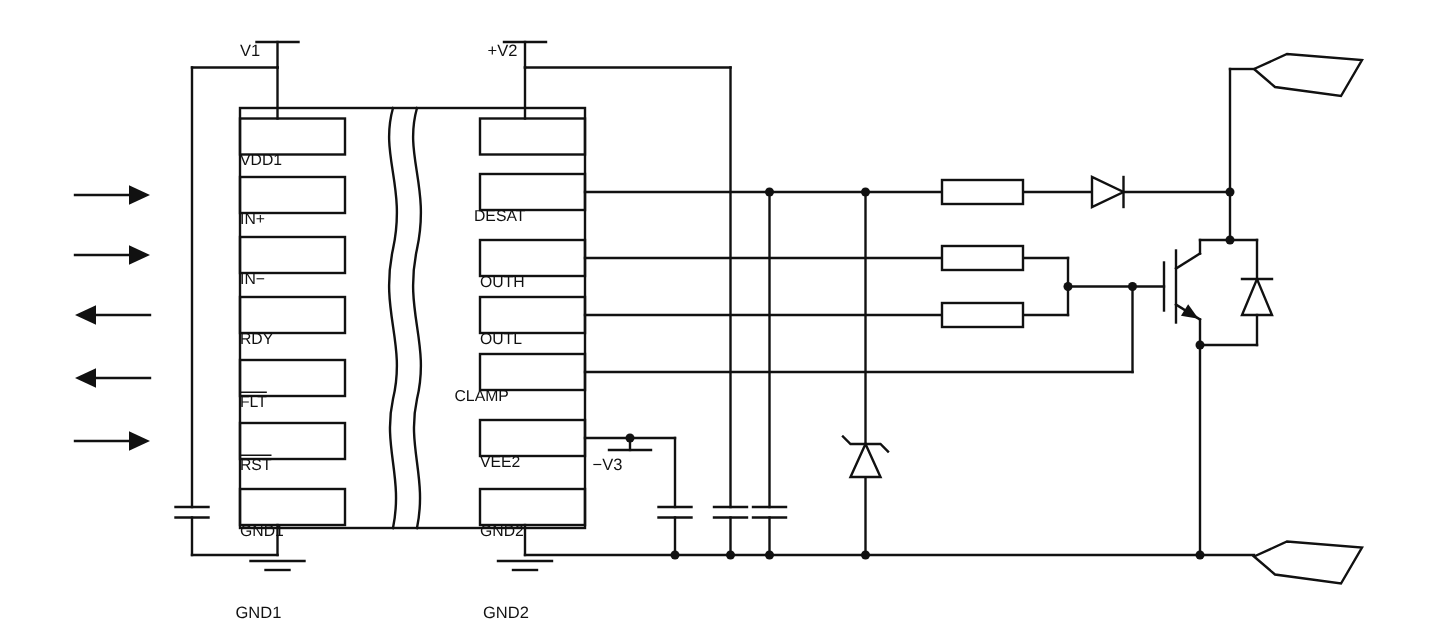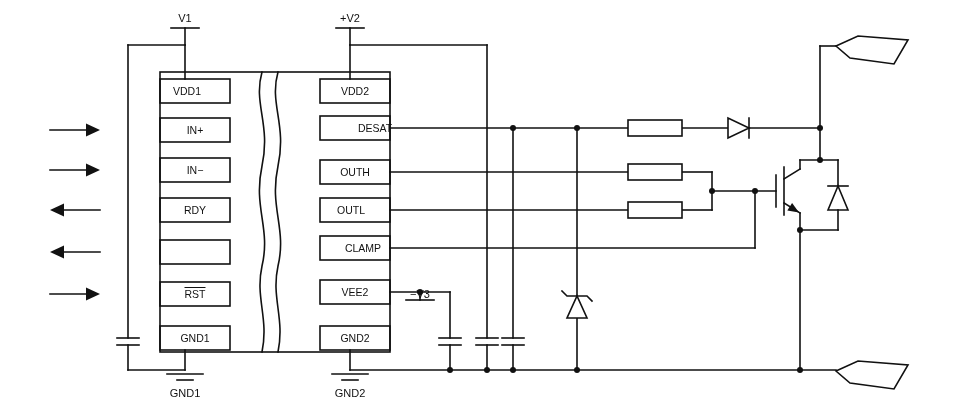--- a/index.html
+++ b/index.html
@@ -4,21 +4,21 @@
 <title>Schematic</title>
 <style>
   html,body{margin:0;padding:0;background:#fff;}
   .stage{position:relative;width:965px;height:418px;background:#fff;
          font-family:"Liberation Sans",sans-serif;overflow:hidden;}
   .stage svg{position:absolute;left:0;top:0;}
   svg line, svg path, svg rect, svg polygon, svg polyline{stroke:#111;stroke-width:1.6;fill:none;stroke-linecap:square;}
   svg .comp{fill:#fff;}
   svg .solid{fill:#111;stroke:none;}
   svg .dot{fill:#111;stroke:none;}
-  .lbl{position:absolute;text-align:center;color:#111;font-size:10.5px;height:24px;line-height:24px;white-space:nowrap;}
+  .lbl{position:absolute;color:#111;font-size:10.5px;height:24px;line-height:24px;white-space:nowrap;margin-top:16px;}
   .sup{font-size:11px;height:14px;line-height:14px;}
   .ol{text-decoration:overline;}
 </style>
 </head>
 <body>
 
 <div class="stage">
 
   <svg width="965" height="418" viewBox="0 0 965 418">
 
@@ -213,28 +213,28 @@
       <circle class="dot" cx="513" cy="370" r="3"></circle>
       <circle class="dot" cx="577" cy="370" r="3"></circle>
       <circle class="dot" cx="800" cy="370" r="3"></circle>
     </g>
   </svg>
 
   <div class="lbl" style="left:160px;top:79px;width:54px">VDD1</div>
   <div class="lbl" style="left:160px;top:118px;width:70px">IN+</div>
   <div class="lbl" style="left:160px;top:198px;width:70px">RDY</div>
   <div class="lbl" style="left:160px;top:158px;width:70px">IN−</div>
+  <div class="lbl ol" style="left:160px;top:240px;width:70px">FLT</div>
   <div class="lbl ol" style="left:160px;top:282px;width:70px">RST</div>
   <div class="lbl" style="left:160px;top:326px;width:70px">GND1</div>
 
-  <div class="lbl" style="left:320px;top:79px;width:70px">VDD2</div>
-  <div class="lbl" style="left:336px;top:116px;width:78px">DESAT</div>
+  <div class="lbl" style="left:316px;top:116px;width:78px">DESAT</div>
   <div class="lbl" style="left:320px;top:160px;width:70px">OUTH</div>
   <div class="lbl" style="left:320px;top:198px;width:62px">OUTL</div>
-  <div class="lbl" style="left:320px;top:236px;width:86px">CLAMP</div>
+  <div class="lbl" style="left:303px;top:236px;width:86px">CLAMP</div>
   <div class="lbl" style="left:320px;top:280px;width:70px">VEE2</div>
   <div class="lbl" style="left:320px;top:326px;width:70px">GND2</div>
 
   <div class="lbl sup" style="left:160px;top:11px;width:50px">V1</div>
   <div class="lbl sup" style="left:325px;top:11px;width:50px">+V2</div>
   <div class="lbl sup" style="left:395px;top:287px;width:50px">−V3</div>
   <div class="lbl sup" style="left:157px;top:386px;width:56px">GND1</div>
   <div class="lbl sup" style="left:322px;top:386px;width:56px">GND2</div>
 
 </div>

